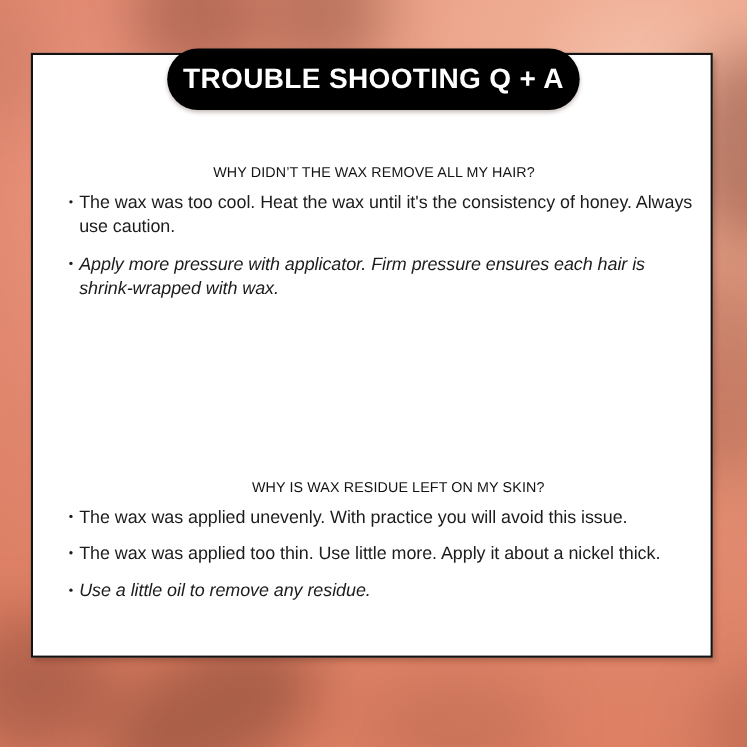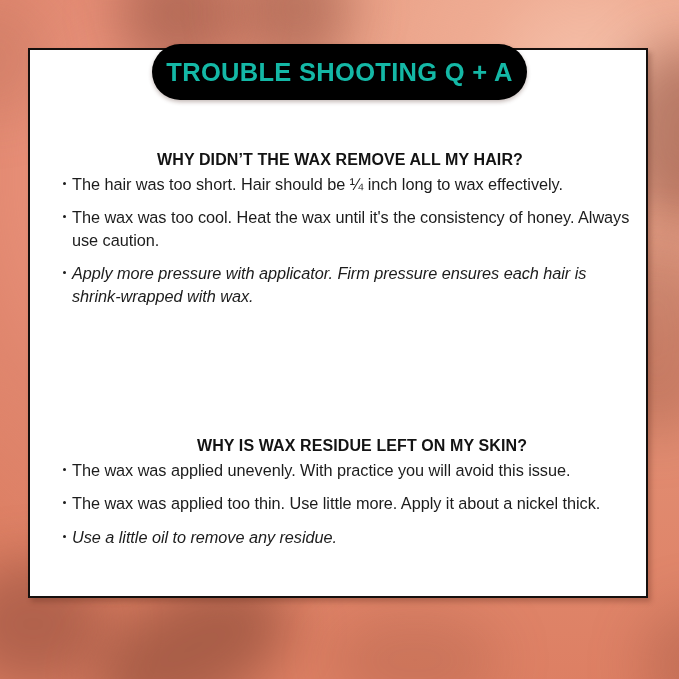--- a/index.html
+++ b/index.html
@@ -87,21 +87,21 @@
     height: 56px;
     background: #000000;
     border-radius: 28px;
     display: flex;
     align-items: center;
     justify-content: center;
     box-shadow: 0 2px 4px rgba(60,22,14,0.30);
     z-index: 5;
   }
   #title-pill .title-text {
-    color: #14b8a6;
+    color: #ffffff;
     font-family: "Liberation Sans", sans-serif;
     font-weight: bold;
     font-size: 25.5px;
     letter-spacing: 0.3px;
     white-space: nowrap;
   }
 
   
   .card-body {
     position: absolute;
@@ -109,22 +109,22 @@
     top: 0;
     width: 620px;
     height: 550px;
     padding: 0;
     box-sizing: border-box;
   }
 
   .section-heading {
     text-align: center;
     font-family: "Liberation Sans", sans-serif;
-    font-weight: bold;
-    font-size: 16px;
+    font-weight: normal;
+    font-size: 13px;
     color: #131313;
     letter-spacing: 0.1px;
     white-space: nowrap;
   }
 
   #heading-1 { position: absolute; left: 0; right: 0; top: 88px; }
   #heading-2 { position: absolute; left: 0; right: 0; top: 374px; margin-left: 44px; }
 
   .bullet-list {
     position: absolute;
@@ -179,24 +179,20 @@
   <div class="blob b8"></div>
 
   <div id="card">
     <div class="card-body">
 
       <h2 class="section-heading" id="heading-1">WHY DIDN’T THE WAX REMOVE ALL MY HAIR?</h2>
 
       <ul class="bullet-list" id="list-1">
         <li class="bullet-item">
           <span class="dot"></span>
-          <span class="btext">The hair was too short. Hair should be ¼ inch long to wax effectively.</span>
-        </li>
-        <li class="bullet-item">
-          <span class="dot"></span>
           <span class="btext">The wax was too cool. Heat the wax until it's the consistency of honey. Always use caution.</span>
         </li>
         <li class="bullet-item">
           <span class="dot"></span>
           <span class="btext">Apply more pressure with applicator. Firm pressure ensures each hair is shrink-wrapped with wax.</span>
         </li>
       </ul>
 
       <h2 class="section-heading" id="heading-2">WHY IS WAX RESIDUE LEFT ON MY SKIN?</h2>
 

